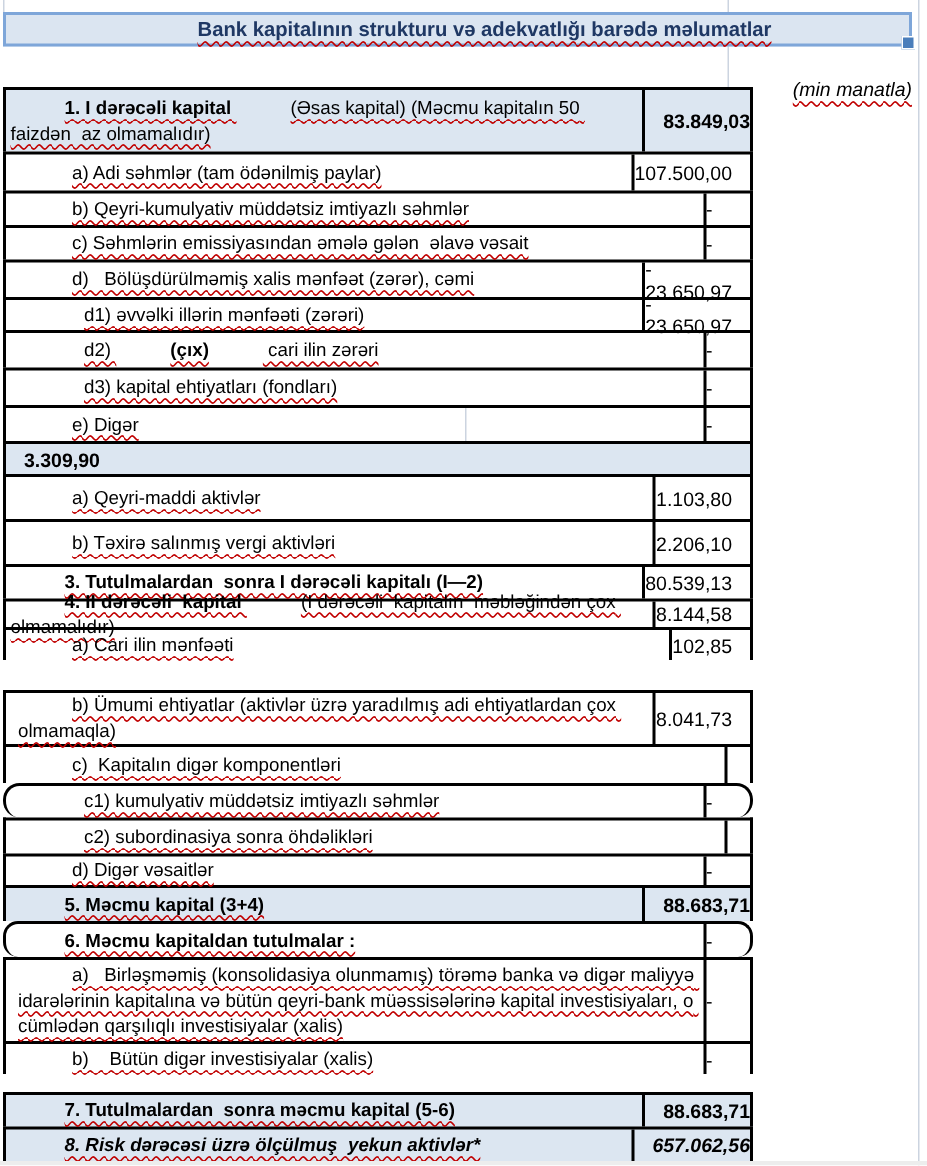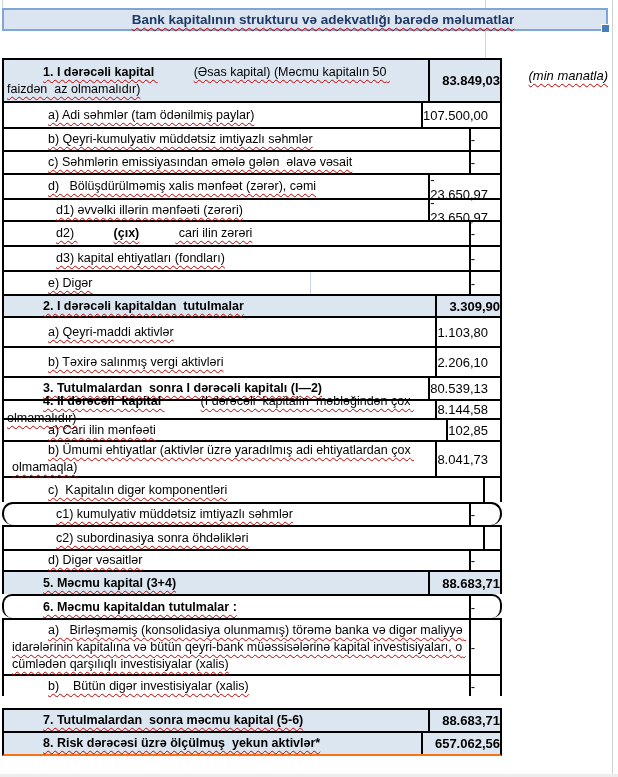--- a/index.html
+++ b/index.html
@@ -25,30 +25,30 @@
     display:flex; align-items:center; justify-content:center;
   }
   .title-box .handle {
     position:absolute; right:-4px; bottom:-4px; width:7px; height:7px;
     background:#4a7ebb; border:1px solid #fff;
   }
   .title-text { font-weight:bold; font-size:13.5px; color:#1f3864; white-space:pre; }
   .unit-note {
     position:absolute; top:50px; height:19px; right:10px;
     display:flex; align-items:center;
-    font-style:italic; font-size:13px;margin-top:16px;
+    font-style:italic; font-size:13px;
   }
   
   .tbl { position:absolute; left:2px; top:58px; width:500px; }
   .trow {
     display:flex; box-sizing:border-box;
     border-left:2px solid #000; border-right:2px solid #000; border-top:2px solid #000;
     background:#fff;
   }
-  .trow:last-child { border-bottom:2px solid #f97316; }
+  .trow:last-child { border-bottom:2px solid #f97316;font-style:italic; }
   .trow.blue { background:#dce6f1; }
   .lbl {
     width:481px; box-sizing:border-box; border-right:2px solid #000;
     display:flex; align-items:center; position:relative;
     font-size:12.5px; line-height:17px;
   }
   .lbl .txt { white-space:pre-wrap; }
   .ind0 { padding-left:3px; }
   .ind1 { padding-left:8px; }
   .ind2 { padding-left:16px; }
@@ -135,23 +135,20 @@
       <div class="val right dash">-</div>
     </div>
     <div class="trow" style="height: 24px;">
       <div class="lbl ind1">
         <span class="txt"><span class="sq">e) Digər</span></span>
         <div class="subgrid"></div>
       </div>
       <div class="val right dash">-</div>
     </div>
     <div class="trow blue" style="height: 22px;">
-      <div class="lbl ind0">
-        <span class="txt"><span class="sq b">2. I dərəcəli kapitaldan  tutulmalar</span></span>
-      </div>
       <div class="val left bold">3.309,90</div>
     </div>
     <div class="trow" style="height: 30px;">
       <div class="lbl ind1">
         <span class="txt"><span class="sq">a) Qeyri-maddi aktivlər</span></span>
       </div>
       <div class="val right">1.103,80</div>
     </div>
     <div class="trow" style="height: 30px;">
       <div class="lbl ind1">
@@ -170,21 +167,21 @@
         <span class="txt"><span class="sq b">4. II dərəcəli  kapital </span><span class="sq">(I dərəcəli  kapitalın  məbləğindən çox olmamalıdır)</span></span>
       </div>
       <div class="val right">8.144,58</div>
     </div>
     <div class="trow" style="height: 22px;">
       <div class="lbl ind1">
         <span class="txt"><span class="sq">a) Cari ilin mənfəəti</span></span>
       </div>
       <div class="val right">102,85</div>
     </div>
-    <div class="trow" style="height: 36px;">
+    <div class="trow" style="height: 36px; margin-top: 20px;">
       <div class="lbl ind1">
         <span class="txt"><span class="sq">b) Ümumi ehtiyatlar (aktivlər üzrə yaradılmış adi ehtiyatlardan çox olmamaqla)</span></span>
       </div>
       <div class="val right">8.041,73</div>
     </div>
     <div class="trow" style="height: 26px;">
       <div class="lbl ind1">
         <span class="txt"><span class="sq">c)  Kapitalın digər komponentləri</span></span>
       </div>
       <div class="val right"></div>

